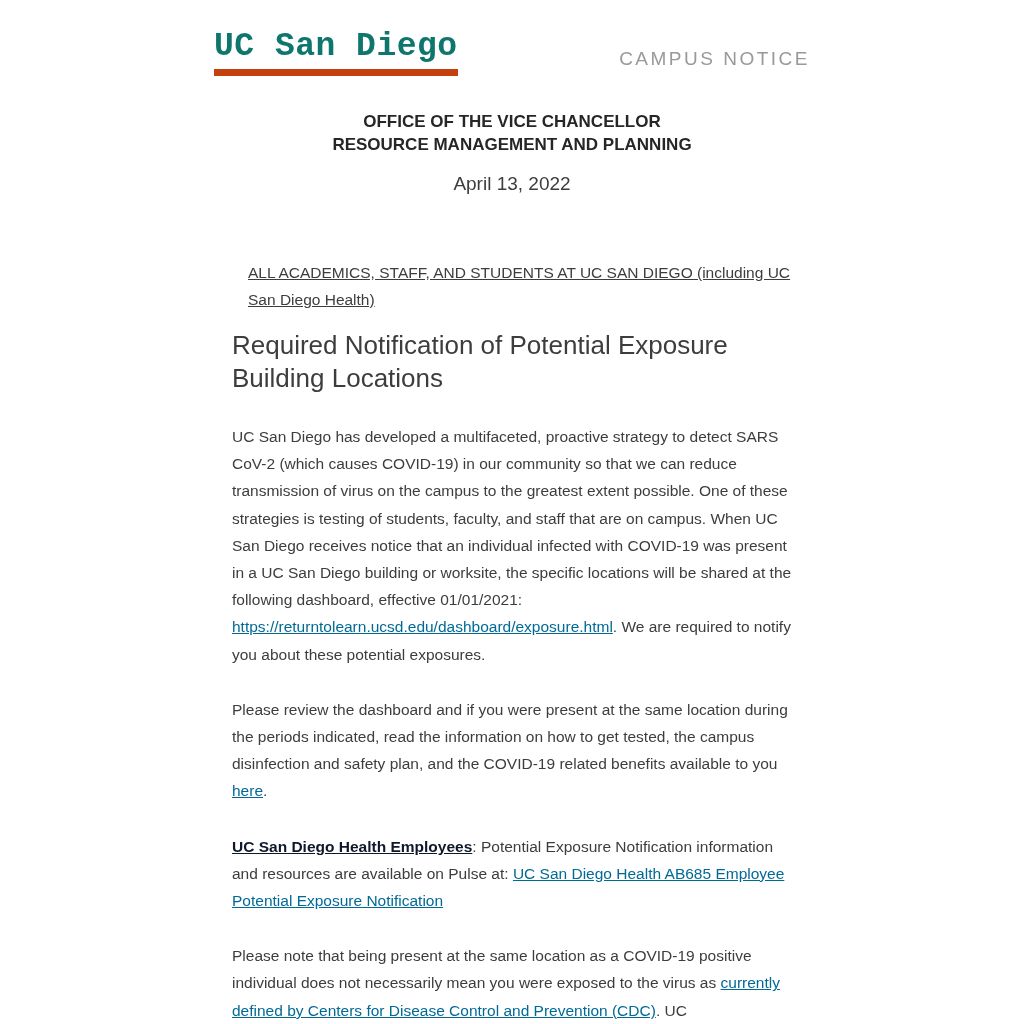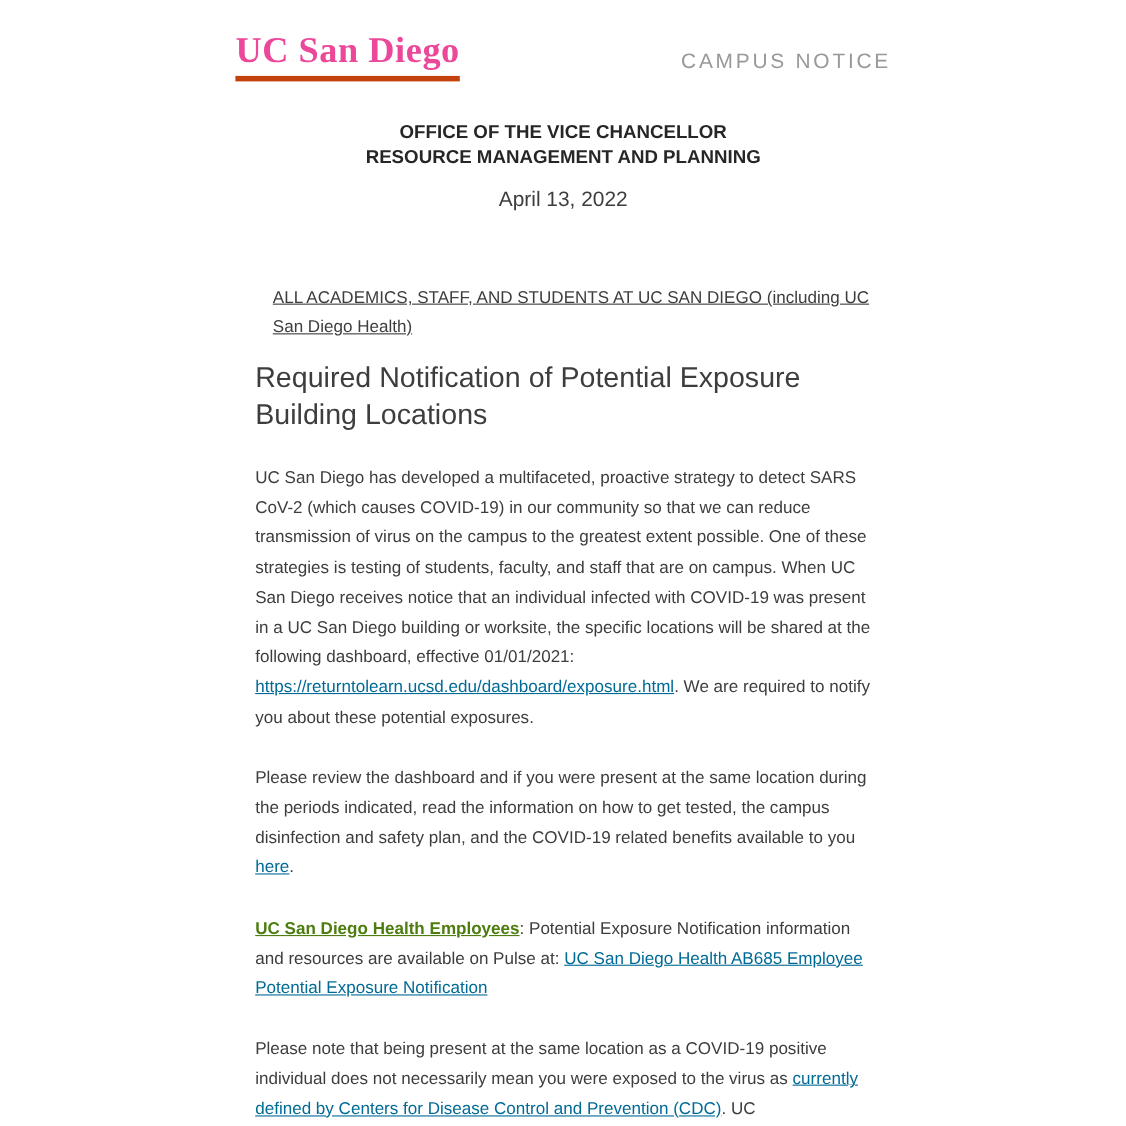--- a/index.html
+++ b/index.html
@@ -18,28 +18,28 @@
     color: #3d3d3d;
   }
   
   .header-row {
     display: flex;
     align-items: flex-end;
     justify-content: space-between;
   }
   .logo {
     display: inline-block;
-    font-family: Liberation Serif, serif;
+    font-family: Liberation Mono, monospace;
     font-weight: 700;
     font-size: 33px;
     letter-spacing: 0.5px;
-    color: #ec4899;
+    color: #0f766e;
     line-height: 1;
     padding-bottom: 6px;
-    border-bottom: 5px solid #c2410c;
+    border-bottom: 7px solid #c2410c;
   }
   .campus-notice {
     font-size: 19px;
     color: #97999B;
     letter-spacing: 2.5px;
     font-weight: 400;
     padding-bottom: 6px;
     text-align: right;
   }
   
@@ -85,21 +85,21 @@
     margin: 28px 0 0 0;
   }
   a.doc-link {
     color: #006A96;
     text-decoration: underline;
     cursor: pointer;
   }
   .bold-underline {
     font-weight: 700;
     text-decoration: underline;
-    color: #4d7c0f;
+    color: #0f172a;
   }
 </style>
 </head>
 <body>
 
 <div class="page">
 
   <div class="header-row">
     <span class="logo">UC San Diego</span>
     <span class="campus-notice">CAMPUS NOTICE</span>

